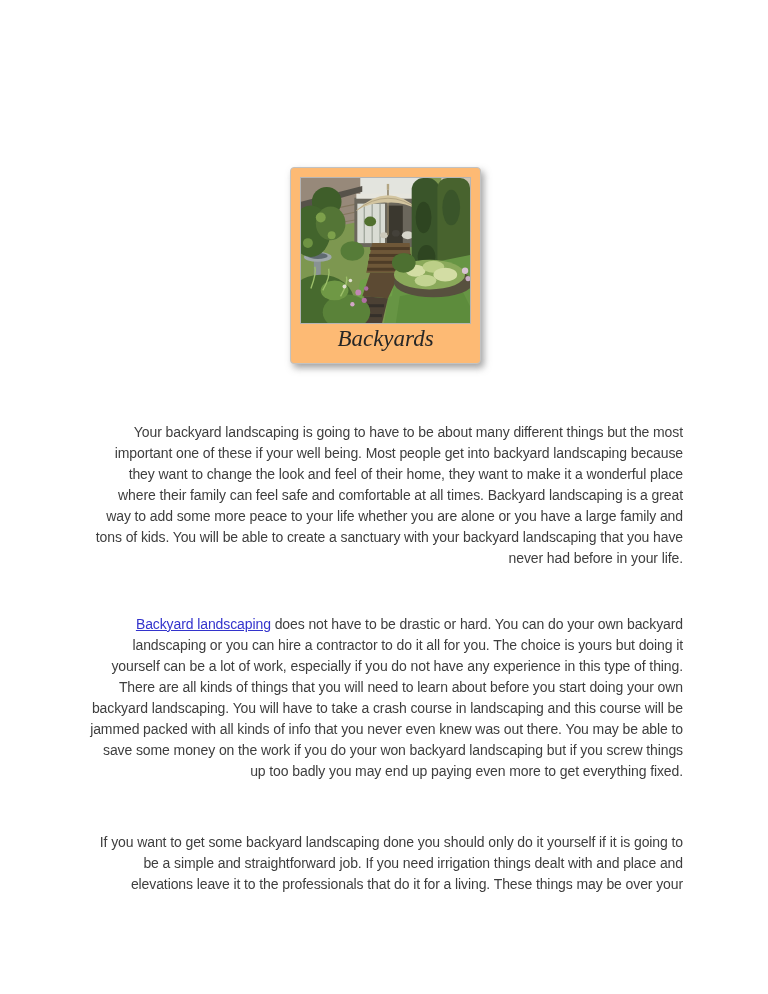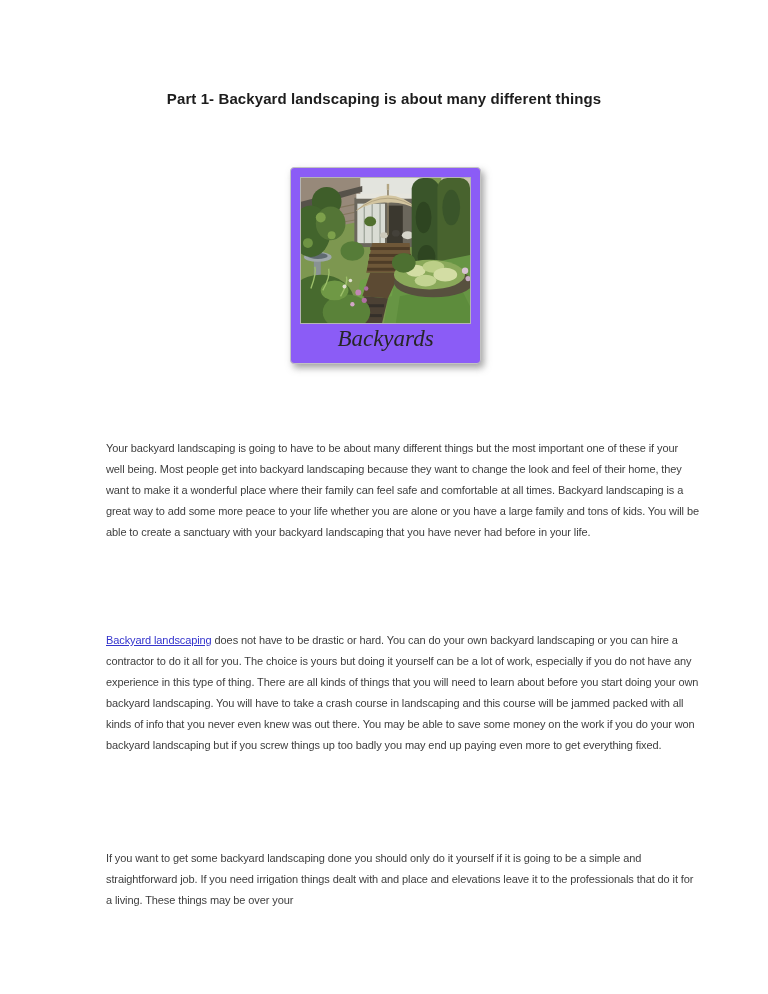--- a/index.html
+++ b/index.html
@@ -22,21 +22,21 @@
     font-weight: 700;
     color: #1c1c1c;
     letter-spacing: 0.1px;
   }
   .polaroid {
     position: absolute;
     top: 167px;
     left: 290px;
     width: 191px;
     height: 197px;
-    background: #8b5cf6;
+    background: #fdba74;
     border: 1px solid #c2c2c2;
     border-radius: 4px;
     box-shadow: 3px 4px 7px rgba(90,90,90,0.55);
     box-sizing: border-box;
   }
   .polaroid .photo {
     position: absolute;
     top: 9px;
     left: 9px;
     width: 171px;
@@ -54,42 +54,41 @@
     text-align: center;
     font-family: "Liberation Serif", serif;
     font-style: italic;
     font-size: 23px;
     color: #262626;
   }
   .body-text p {
     position: absolute;
     left: 90px;
     width: 593px;
-    margin: 16px;
-    font-size: 11px;
+    margin: 0;
+    font-size: 14px;
     line-height: 21px;
     letter-spacing: -0.1px;
     color: #3e3e3e;
-    text-align: left;
+    text-align: right;
   }
   .para-1 { top: 422px; }
   .para-2 { top: 614px; }
   .para-3 { top: 832px; }
   .inline-link {
     color: #3333cc;
     text-decoration: underline;
     cursor: pointer;
   }
 </style>
 </head>
 <body>
 
 <div class="page">
 
-  <h1 class="doc-title">Part 1- Backyard landscaping is about many different things</h1>
 
   <div class="polaroid">
     <div class="photo">
       <svg viewBox="0 0 171 147" preserveAspectRatio="none" aria-hidden="true">
 
         <rect x="0" y="0" width="171" height="147" fill="#7d9750"></rect>
 
         <rect x="46" y="0" width="80" height="28" fill="#e3e4de"></rect>
         <rect x="142" y="0" width="29" height="14" fill="#cdc5b2"></rect>
 

